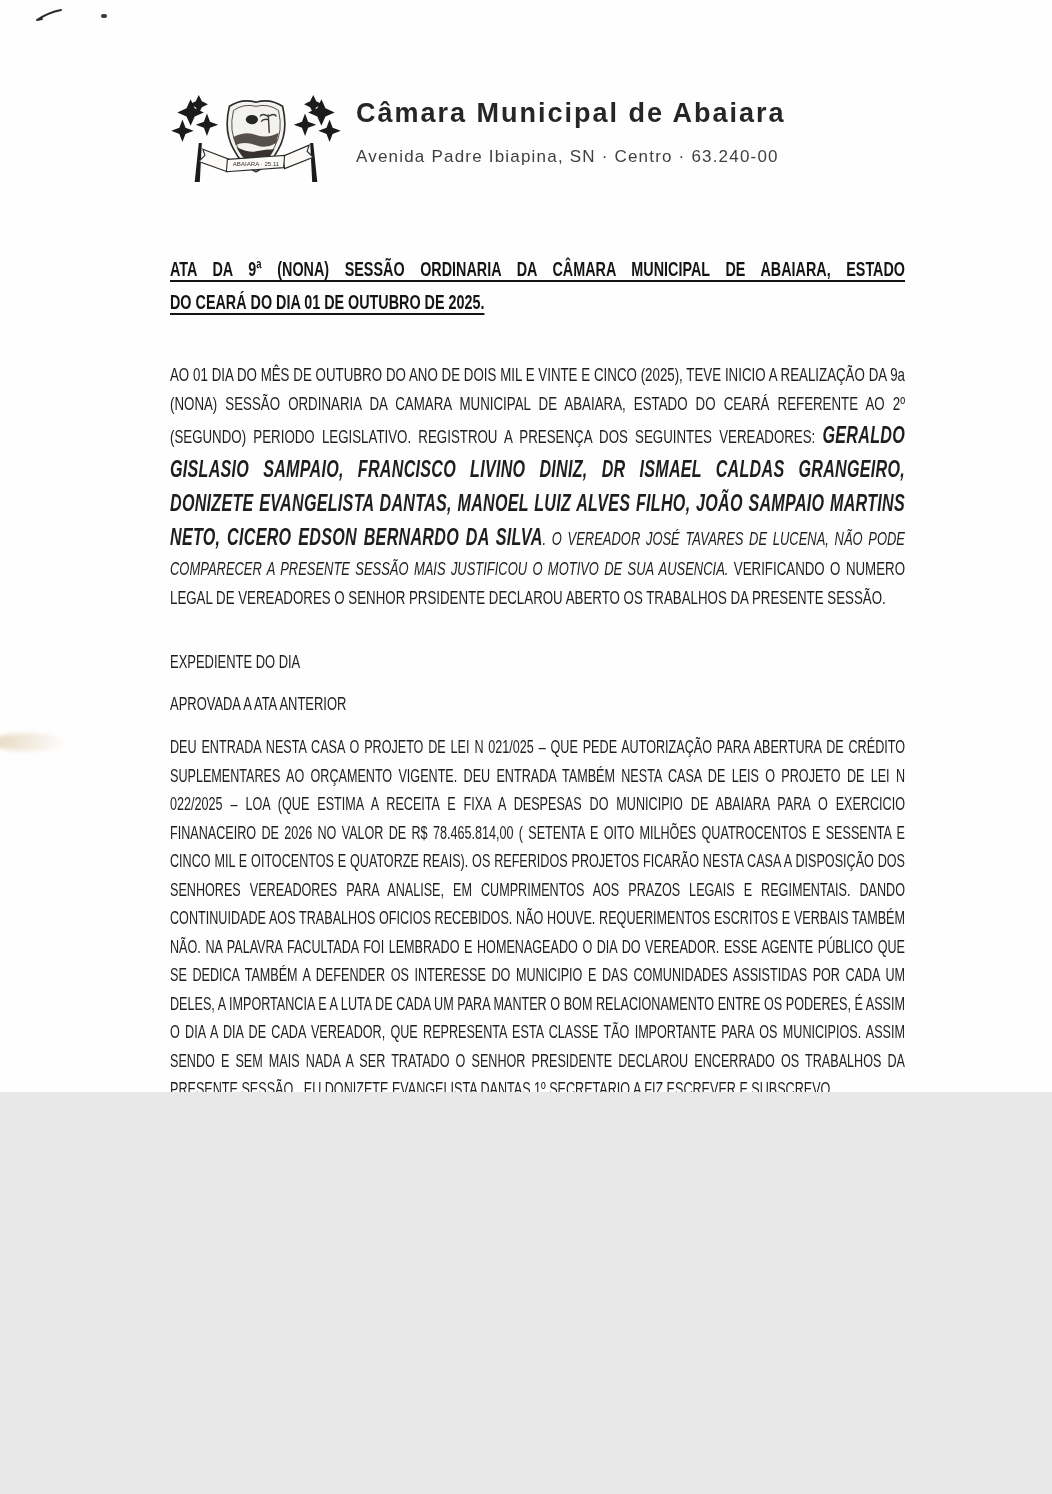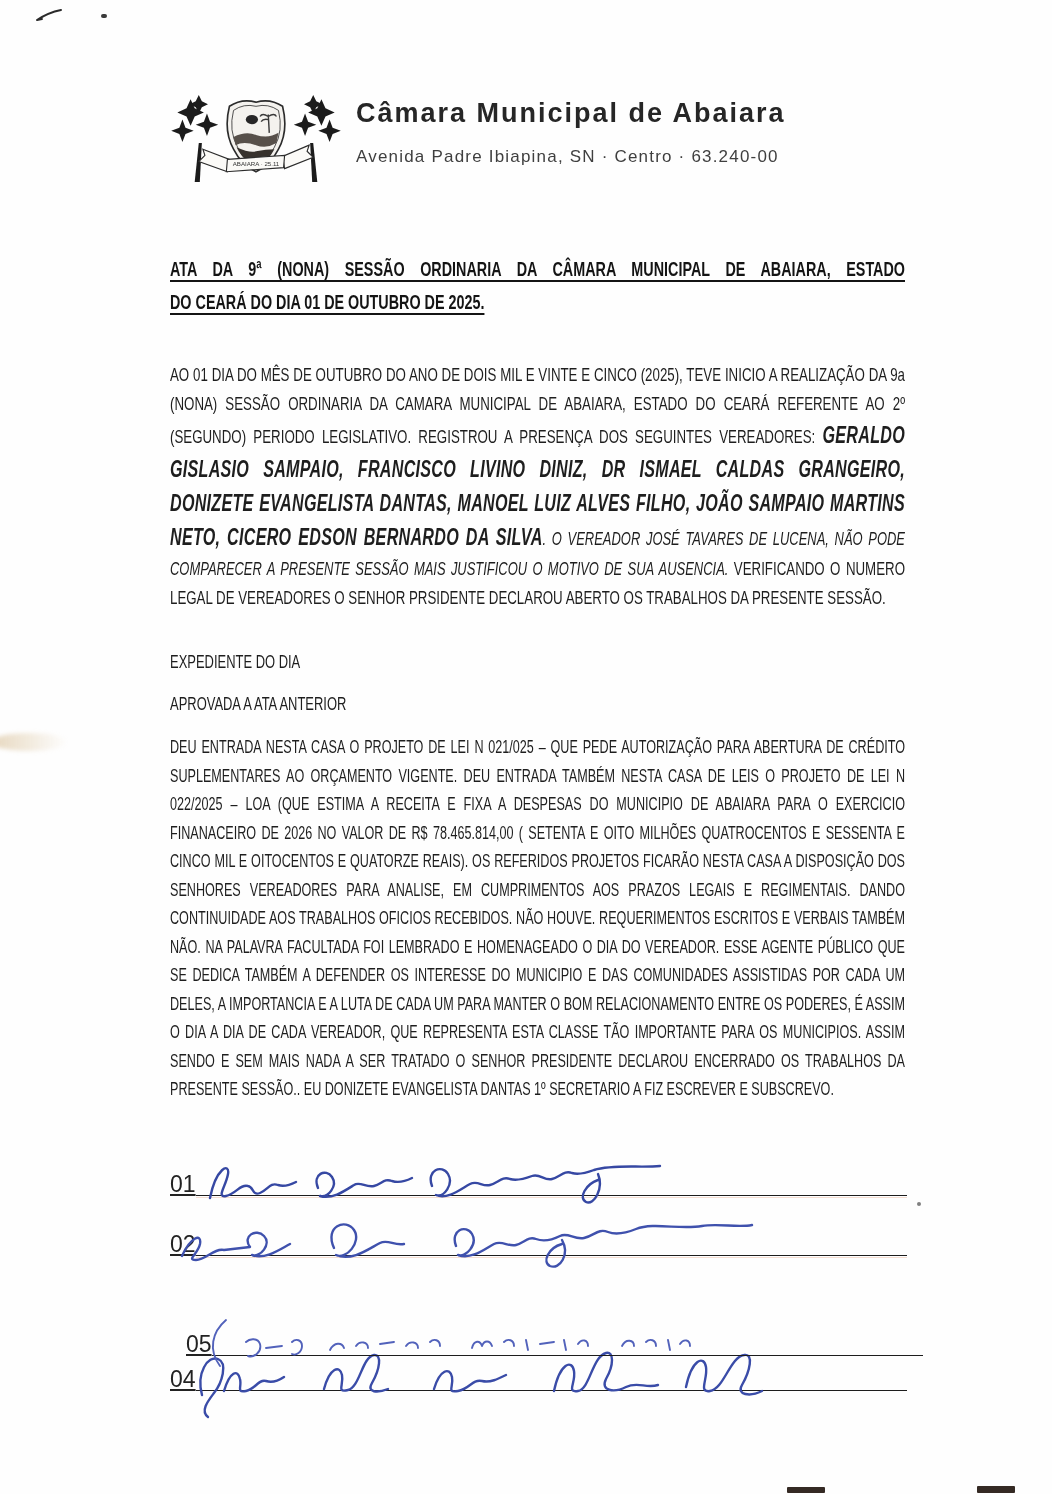--- a/index.html
+++ b/index.html
@@ -1,17 +1,17 @@
 <!DOCTYPE html>
 <html lang="pt"><head>
 <meta charset="utf-8">
 <style>
   html,body { margin:0; padding:0; background:#e8e8e8; }
   .sheet {
-    position:relative; width:1052px; height:1494px;
+    position:relative; width:1052px; height:1092px;
     background:#fefefe; overflow:hidden;
     font-family:"Liberation Sans", sans-serif; color:#1e1e1e;
   }
   
   .cond { transform:scaleX(0.70); transform-origin:0 0; width:1050px; }
 
   
   .header { position:absolute; left:168px; top:92px; display:flex; gap:12px; }
   .logo { width:176px; height:94px; flex:0 0 auto; }
   .header-text { padding-top:6px; }

